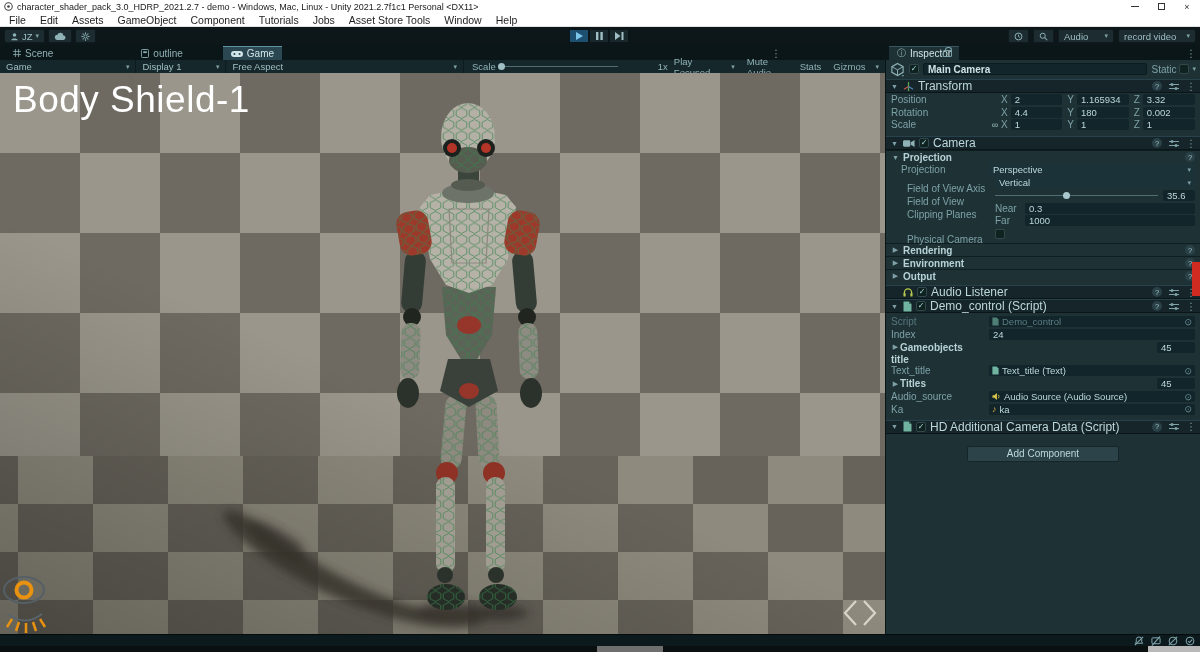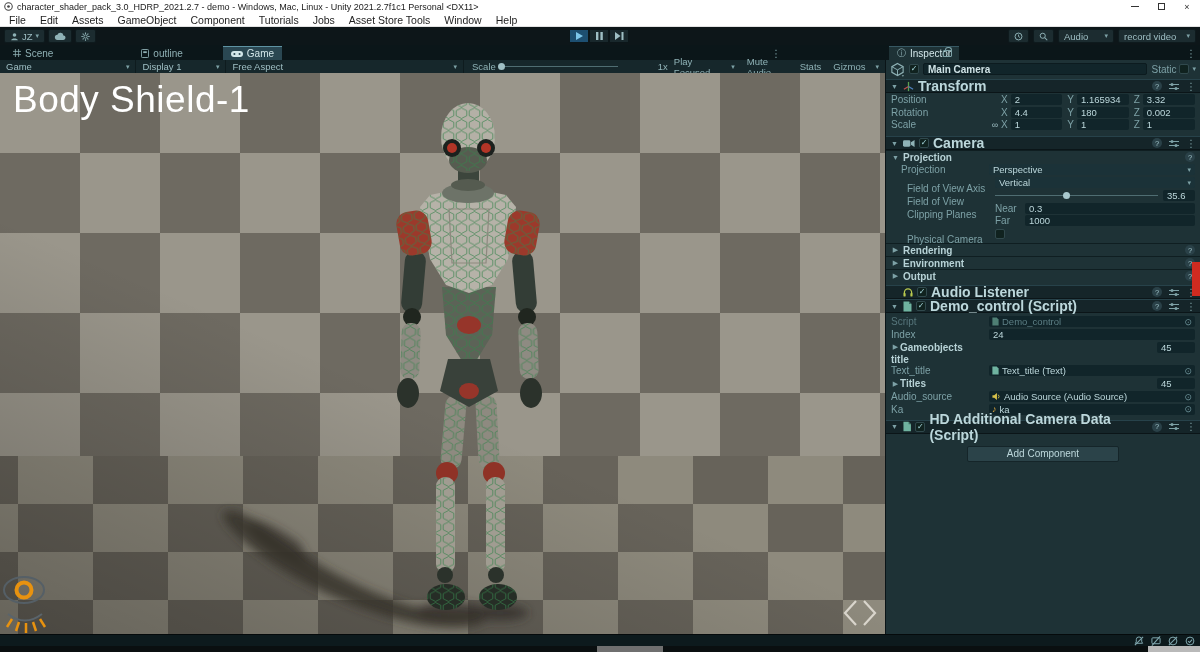--- a/index.html
+++ b/index.html
@@ -62,21 +62,21 @@
   
   .inspector { position:absolute; top:60px; left:885px; width:315px; height:574px; background:#1e3236;
     font-size:10px; color:#8fb2b6; overflow:hidden; border-left:1px solid #0a1417; }
   .go-header { height:16px; display:flex; align-items:center; gap:4px; padding:2px 4px 0 4px; }
   .name-field { flex:1; height:12px; background:#11252a; border:1px solid #0c1b1f; border-radius:2px;
     display:flex; align-items:center; padding:0 4px; color:#cfe2e5; font-weight:bold; font-size:10px; }
   .static-wrap { display:flex; align-items:center; gap:3px; color:#7da1a6; }
   .taglayer { height:15px; display:flex; align-items:center; gap:4px; padding:0 4px 2px 26px; }
   .comp-header { height:14px; background:#152529; border-top:1px solid #27424a; border-bottom:1px solid #0b1518;
     display:flex; align-items:center; gap:4px; padding:0 4px; }
-  .comp-title { font-weight:bold; color:#bcd7db; font-size:14px; }
+  .comp-title { font-weight:normal; color:#bcd7db; font-size:12px; }
   .hdr-right { margin-left:auto; display:flex; gap:7px; align-items:center; color:#7da1a6; }
   .qicon { width:10px; height:10px; border-radius:50%; background:#2a4148; color:#9fc3c9; font-size:7.5px;
     display:flex; align-items:center; justify-content:center; }
   .kebab { font-size:10px; color:#7da1a6; }
   .fold { width:9px; font-size:7px; color:#7da1a6; text-align:center; flex:none; }
   .cb { width:10px; height:10px; background:#10221f; border:1px solid #31494d; border-radius:2px; flex:none;
     display:flex; align-items:center; justify-content:center; color:#aadce2; font-size:8px; line-height:1; }
   .row { height:12.8px; display:flex; align-items:center; padding:0 5px; }
   .lbl { width:98px; flex:none; color:#7da1a6; white-space:nowrap; overflow:hidden; }
   .lbl.ind1 { padding-left:10px; } .lbl.ind2 { padding-left:16px; width:104px;margin-top:12px; }

